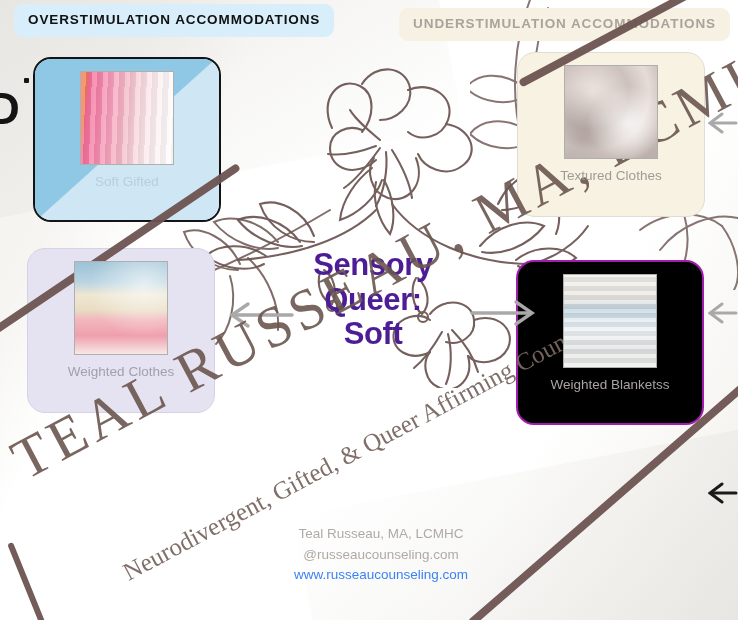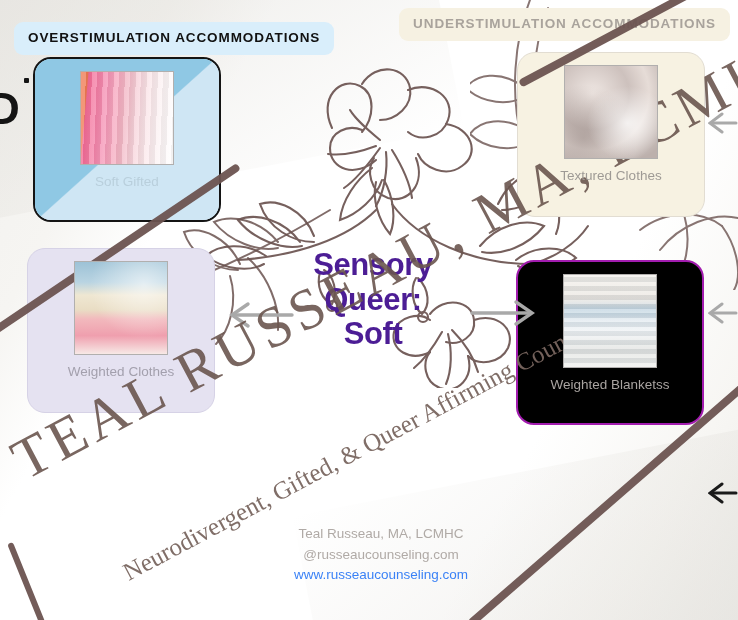--- a/index.html
+++ b/index.html
@@ -53,21 +53,21 @@
   .badge{
     position:absolute;
     padding:7px 14px 8px 14px;
     border-radius:9px;
     font-weight:bold;
     font-size:13.5px;
     letter-spacing:.9px;
     line-height:1.32;
   }
   .badge-left{
-    left:14px;top:22px;
+    left:14px;top:4px;
     background:#d9eefb;
     color:#111111;
   }
   .badge-right{
     right:8px;top:8px;
     background:#f6f1e2;
     color:#a9a39c;
     text-align:left;
   }
 

